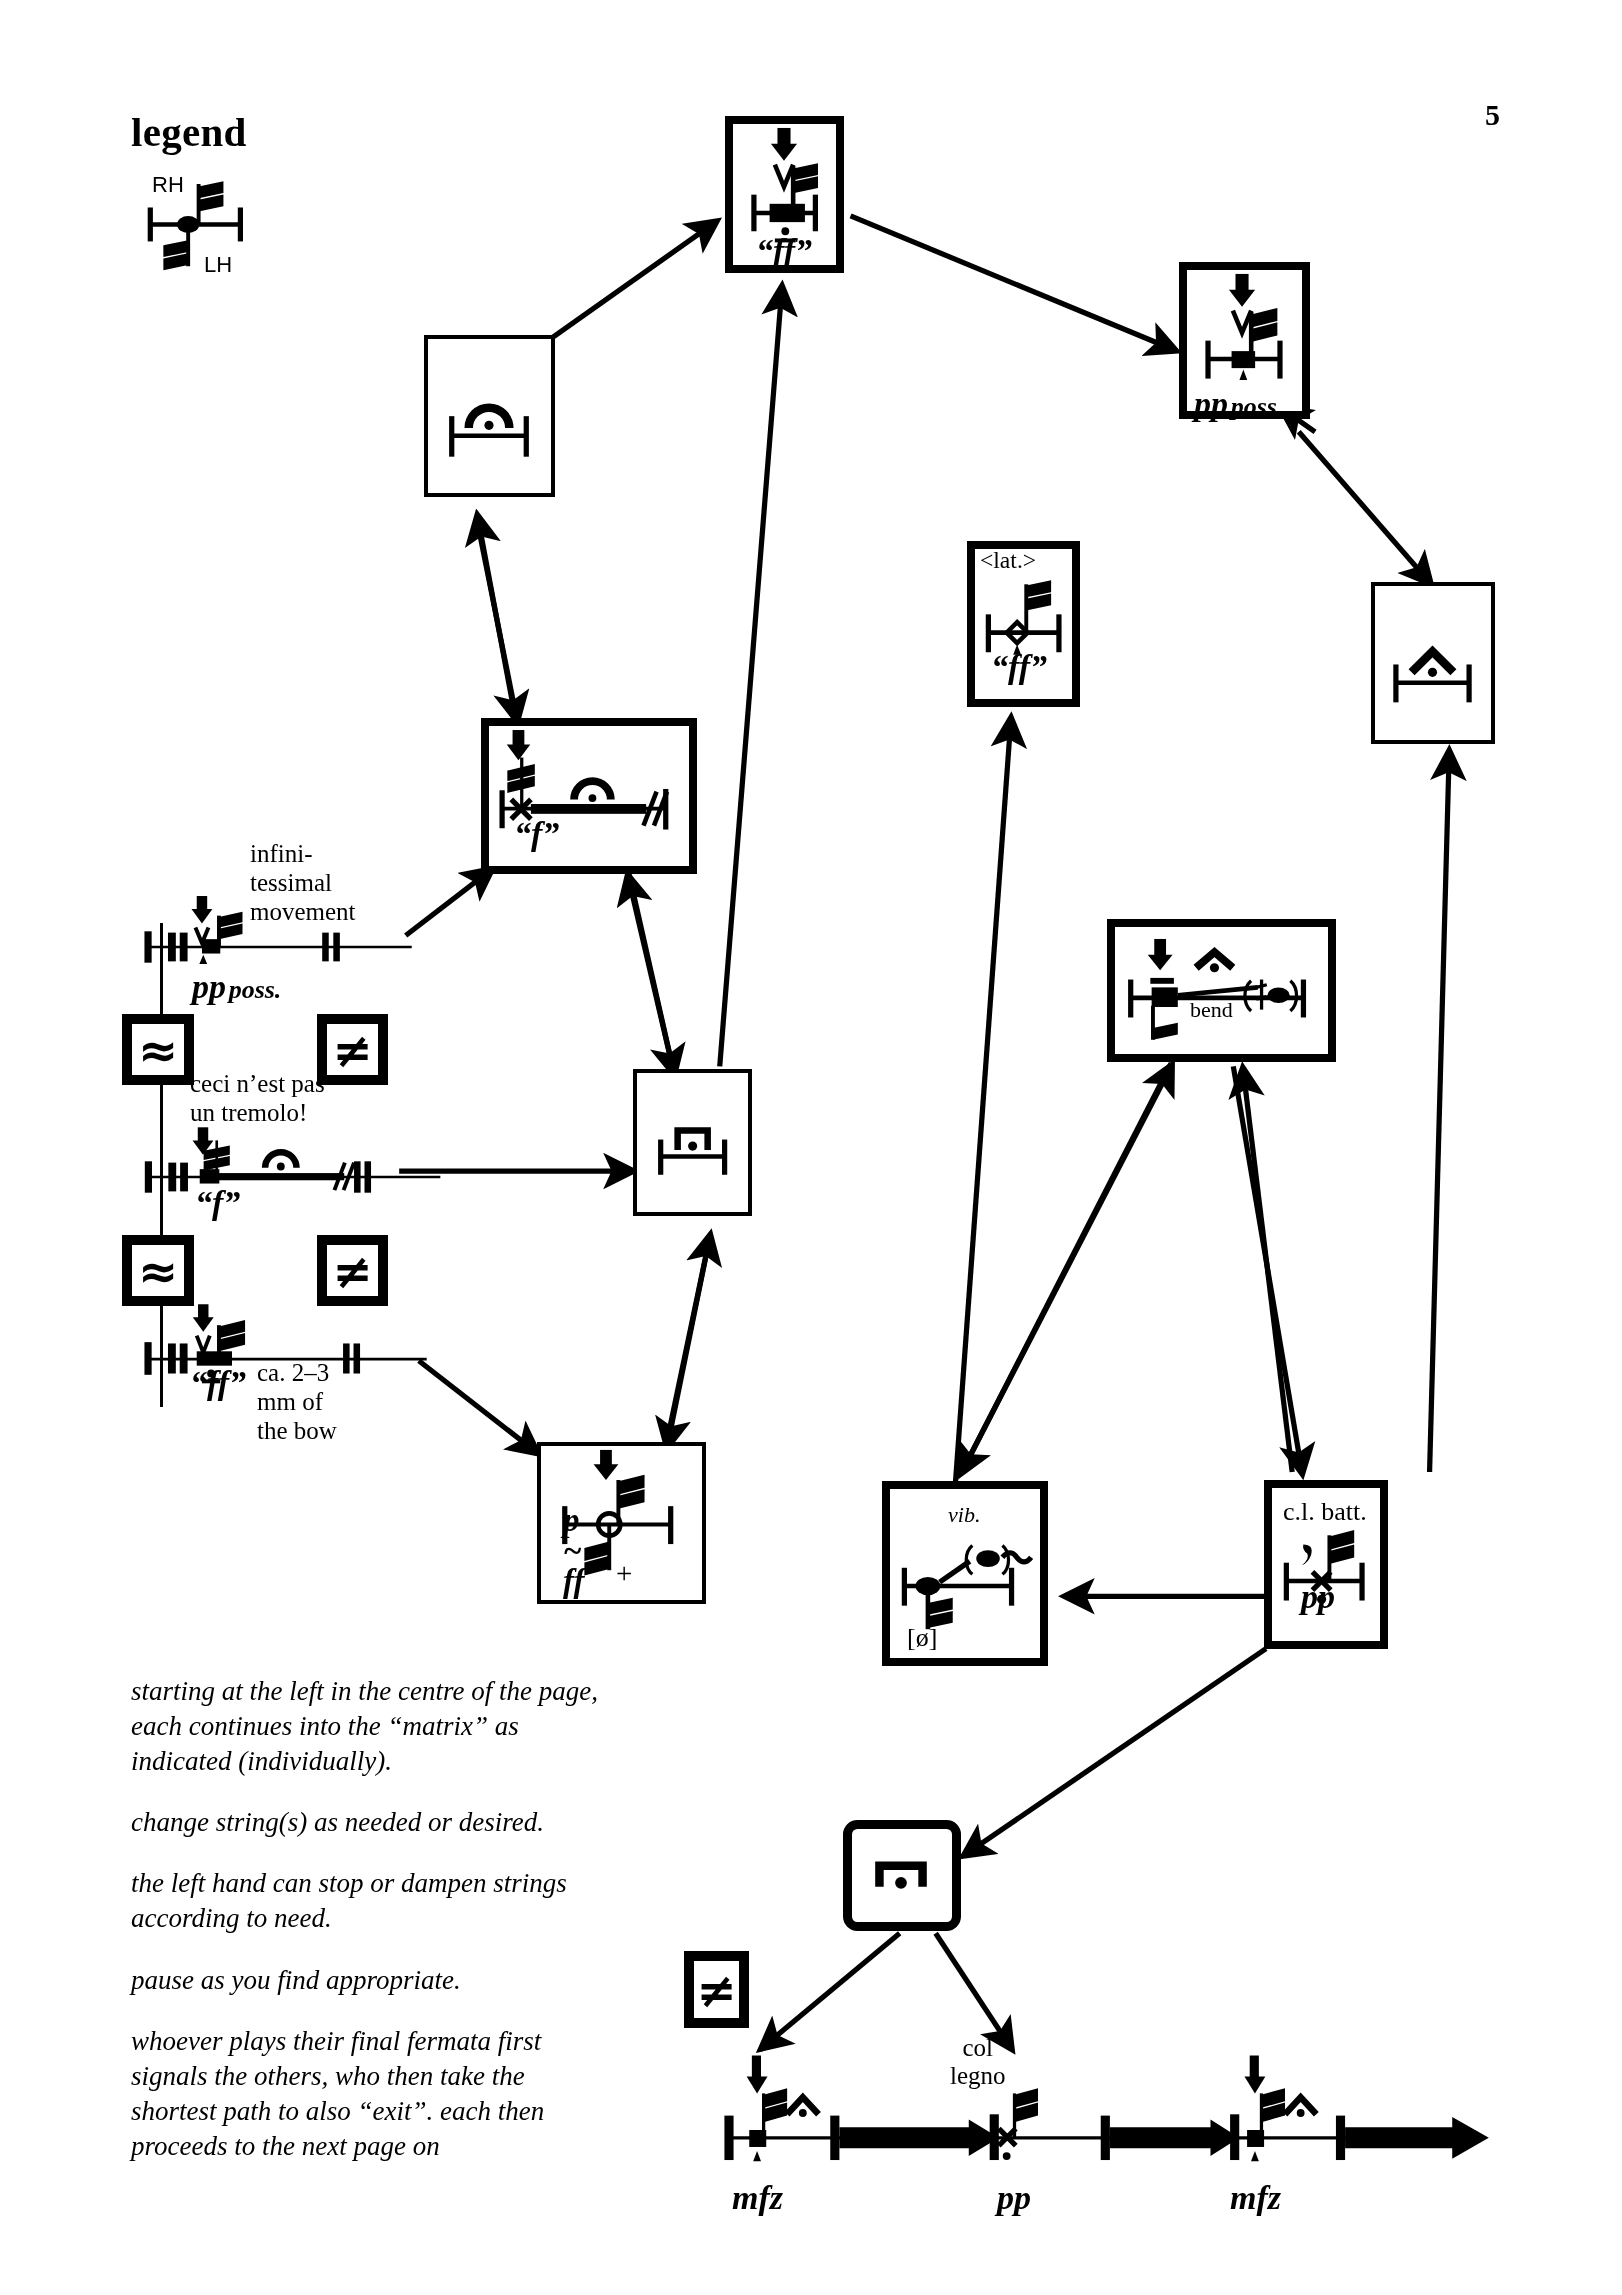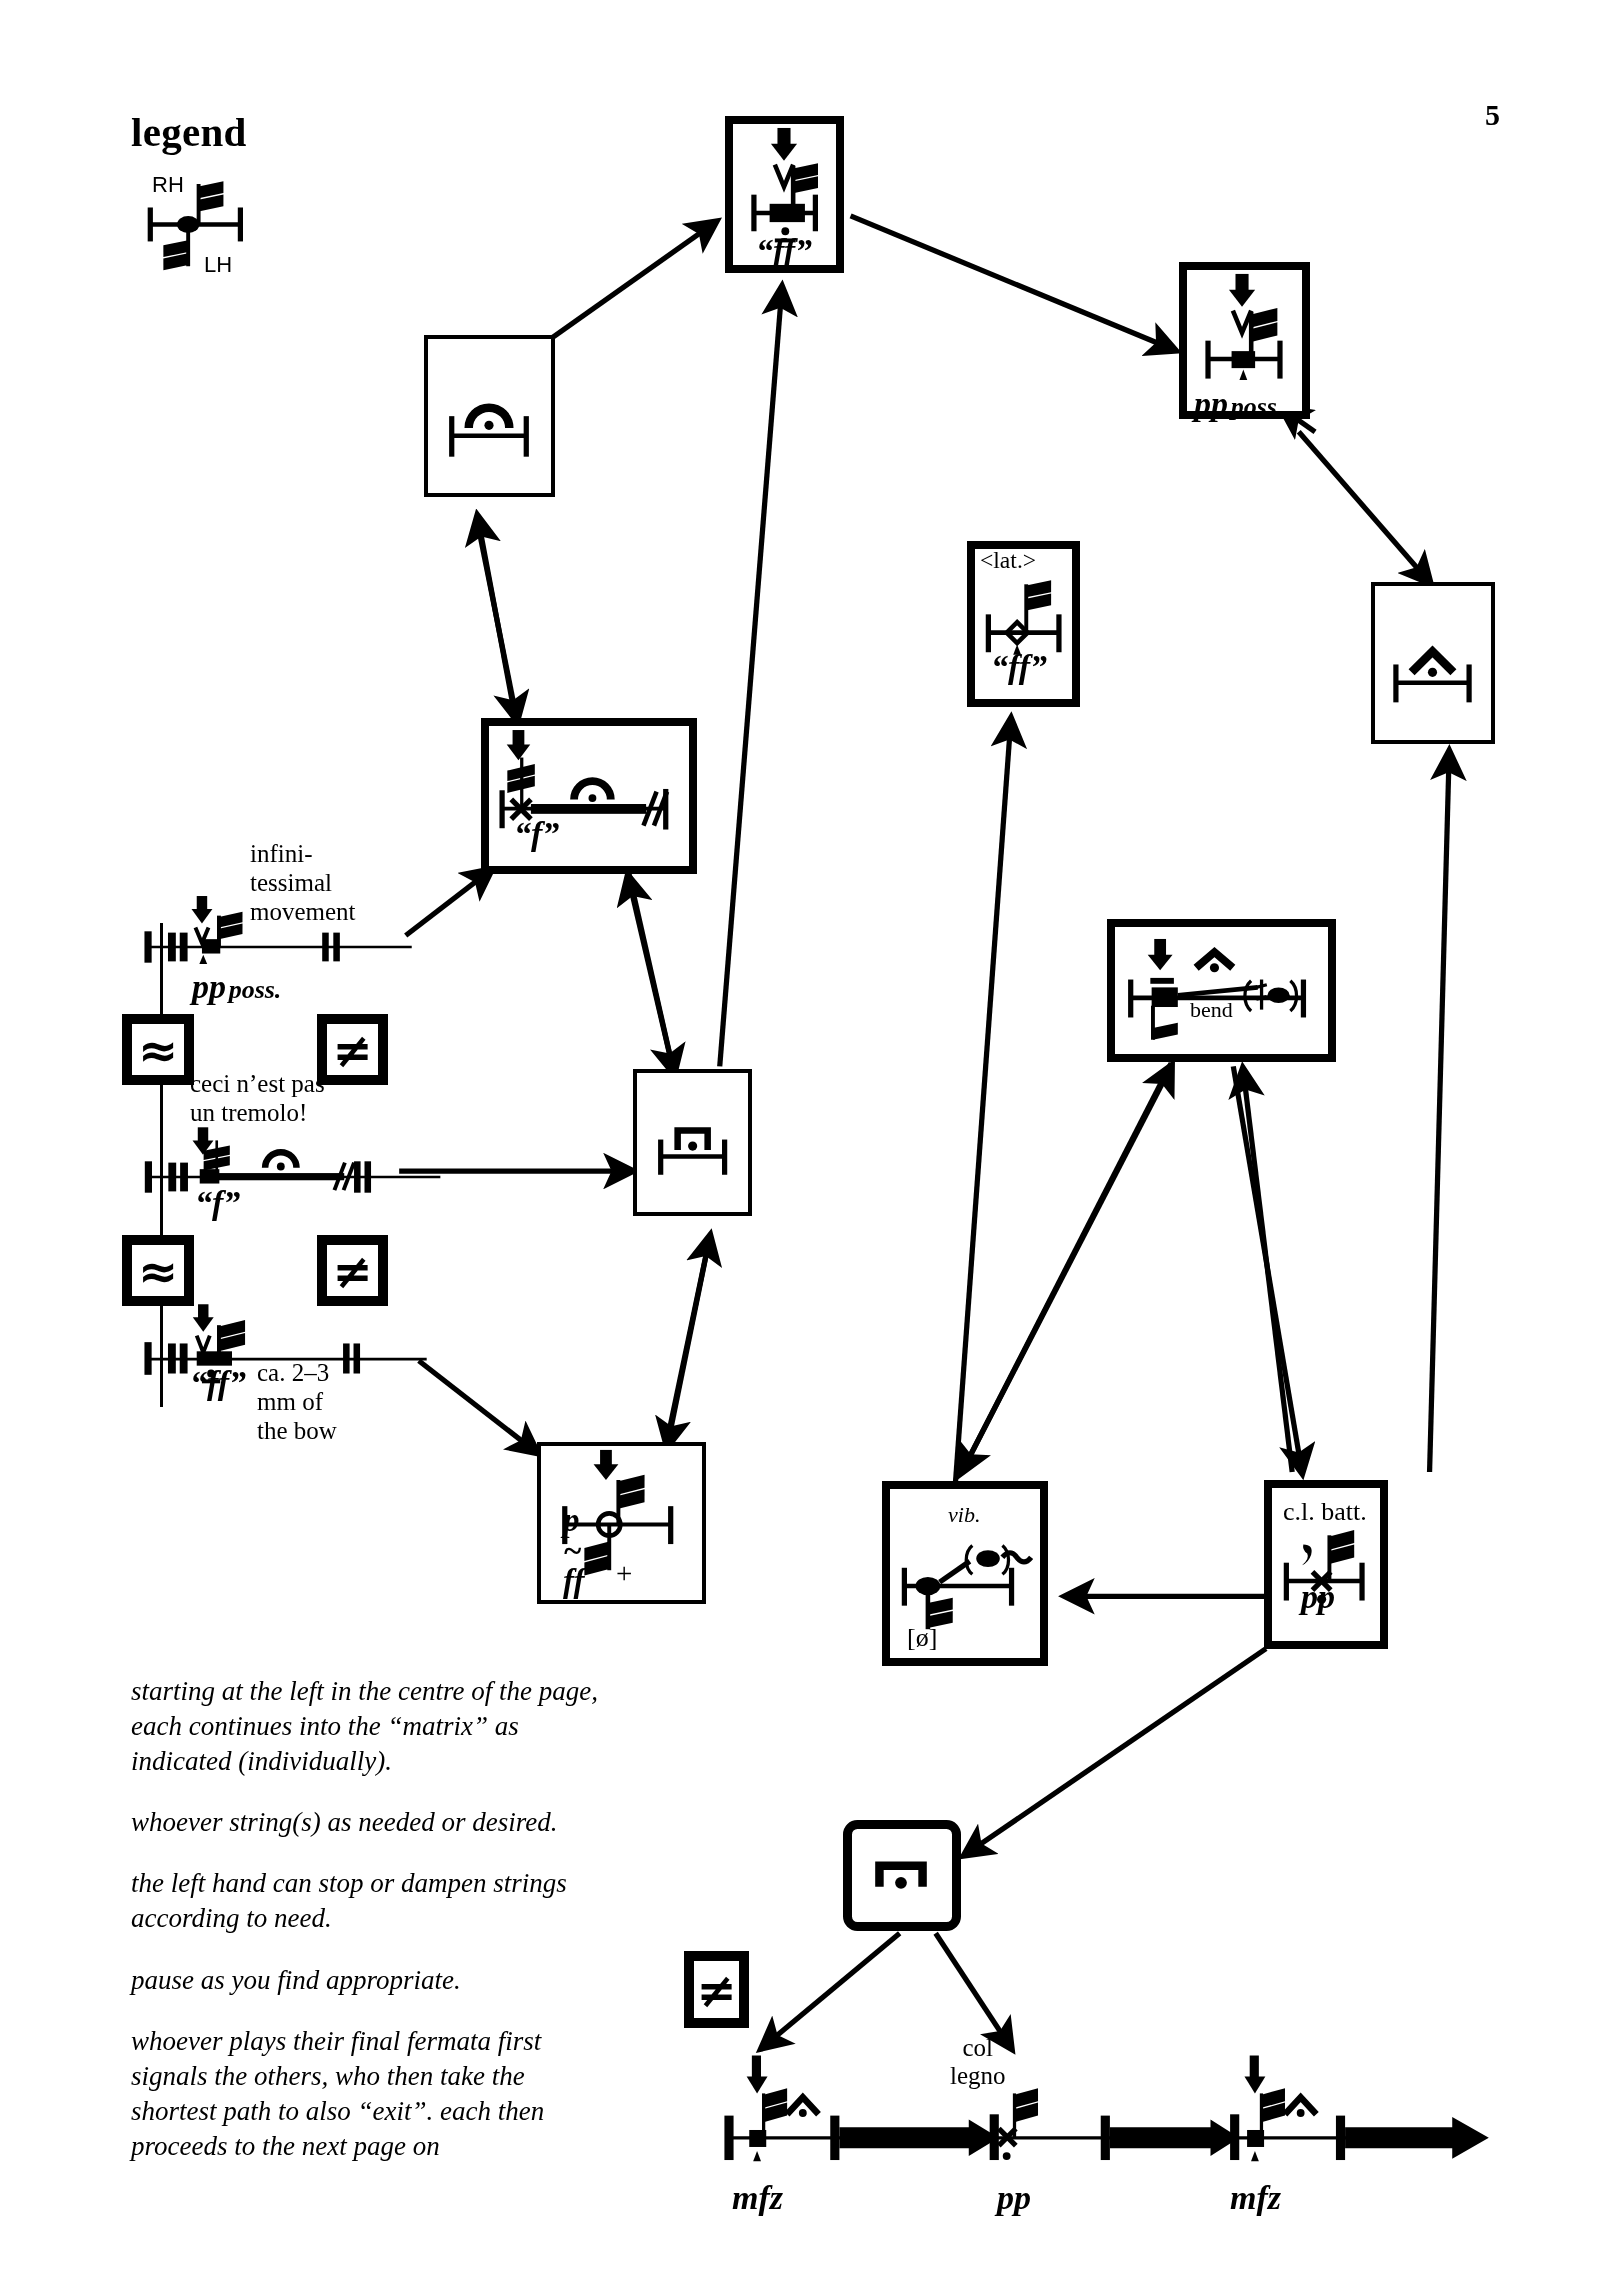--- a/index.html
+++ b/index.html
@@ -532,20 +532,20 @@
     </svg>
   </div>
   <div class="abs dyn" style="left:732px;top:2179px;">mfz</div>
   <div class="abs anno" style="left:950px;top:2034px;white-space:pre-line;text-align:center;line-height:1.12;">col
 legno</div>
   <div class="abs dyn" style="left:997px;top:2179px;">pp</div>
   <div class="abs dyn" style="left:1230px;top:2179px;">mfz</div>
 
   <div class="abs prose" style="left:131px;top:1674px;width:484px;">
     <p>starting at the left in the centre of the page, each continues into the “matrix” as indicated (individually).</p>
-    <p>whoever string(s) as needed or desired.</p>
+    <p>change string(s) as needed or desired.</p>
     <p>the left hand can stop or dampen strings according to need.</p>
     <p>pause as you find appropriate.</p>
     <p>whoever plays their final fermata first signals the others, who then take the shortest path to also “exit”.  each then proceeds to the next page on</p>
   </div>
 
 </div>
 
 
 </body></html>

